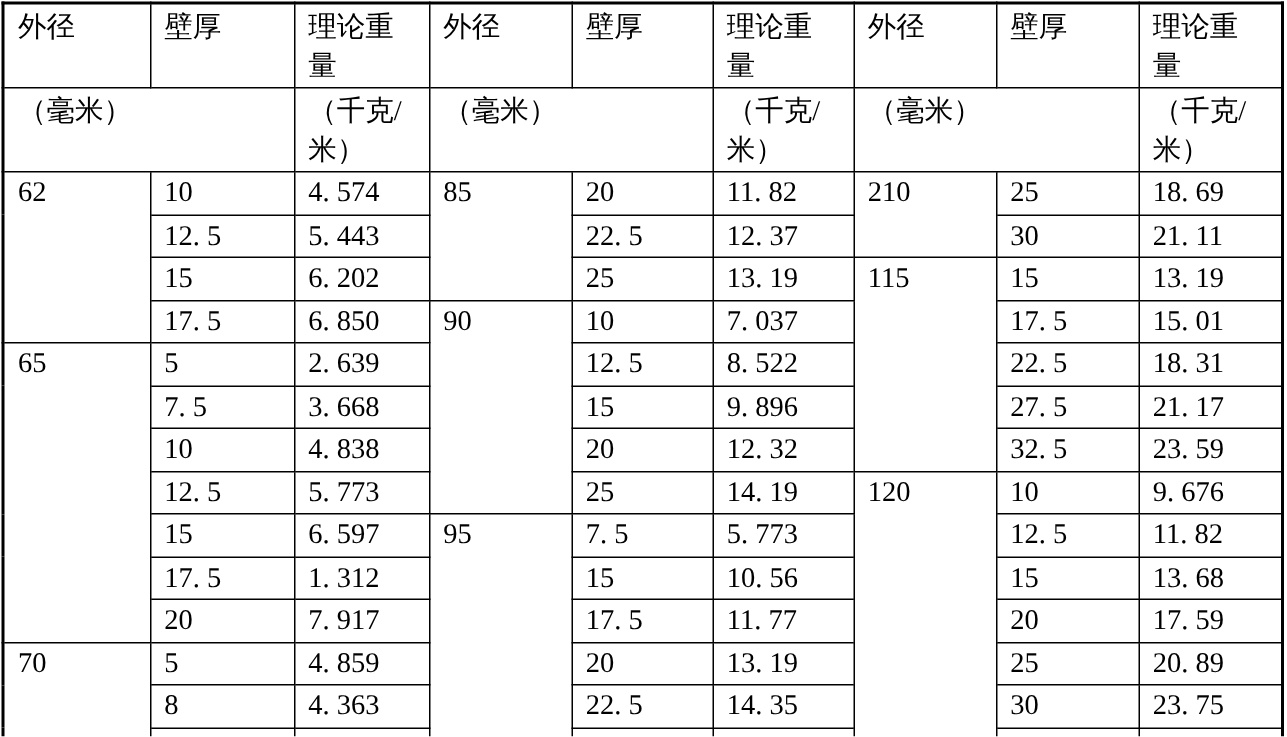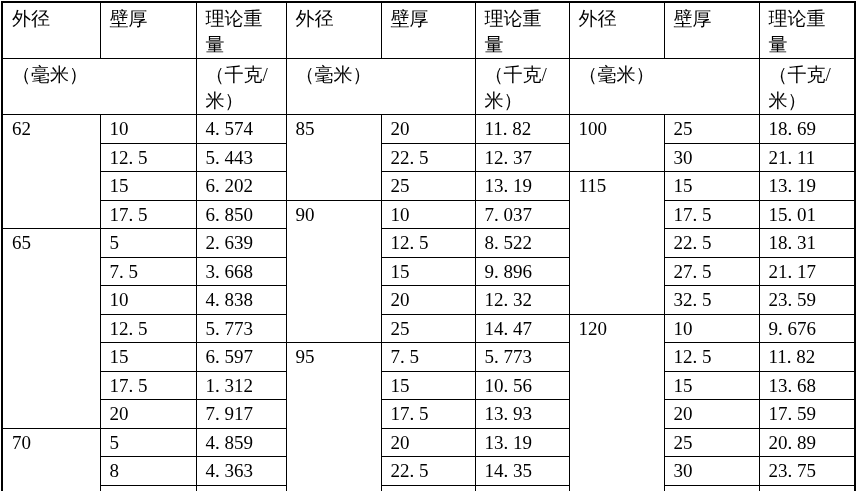--- a/index.html
+++ b/index.html
@@ -99,21 +99,21 @@
         </tr>
       </thead>
       <tbody>
         <tr>
           <td class="od" rowspan="4">62</td>
           <td>10</td>
           <td>4. 574</td>
           <td class="od" rowspan="3">85</td>
           <td>20</td>
           <td>11. 82</td>
-          <td class="od" rowspan="2">100</td>
+          <td class="od" rowspan="2">210</td>
           <td>25</td>
           <td>18. 69</td>
         </tr>
         <tr>
           <td>12. 5</td>
           <td>5. 443</td>
           <td>22. 5</td>
           <td>12. 37</td>
           <td>30</td>
           <td>21. 11</td>
@@ -158,21 +158,21 @@
           <td>4. 838</td>
           <td>20</td>
           <td>12. 32</td>
           <td>32. 5</td>
           <td>23. 59</td>
         </tr>
         <tr>
           <td>12. 5</td>
           <td>5. 773</td>
           <td>25</td>
-          <td>14. 47</td>
+          <td>14. 19</td>
           <td class="od" rowspan="7">120</td>
           <td>10</td>
           <td>9. 676</td>
         </tr>
         <tr>
           <td>15</td>
           <td>6. 597</td>
           <td class="od" rowspan="6">95</td>
           <td>7. 5</td>
           <td>5. 773</td>
@@ -184,21 +184,21 @@
           <td>1. 312</td>
           <td>15</td>
           <td>10. 56</td>
           <td>15</td>
           <td>13. 68</td>
         </tr>
         <tr>
           <td>20</td>
           <td>7. 917</td>
           <td>17. 5</td>
-          <td>13. 93</td>
+          <td>11. 77</td>
           <td>20</td>
           <td>17. 59</td>
         </tr>
         <tr>
           <td class="od" rowspan="3">70</td>
           <td>5</td>
           <td>4. 859</td>
           <td>20</td>
           <td>13. 19</td>
           <td>25</td>

